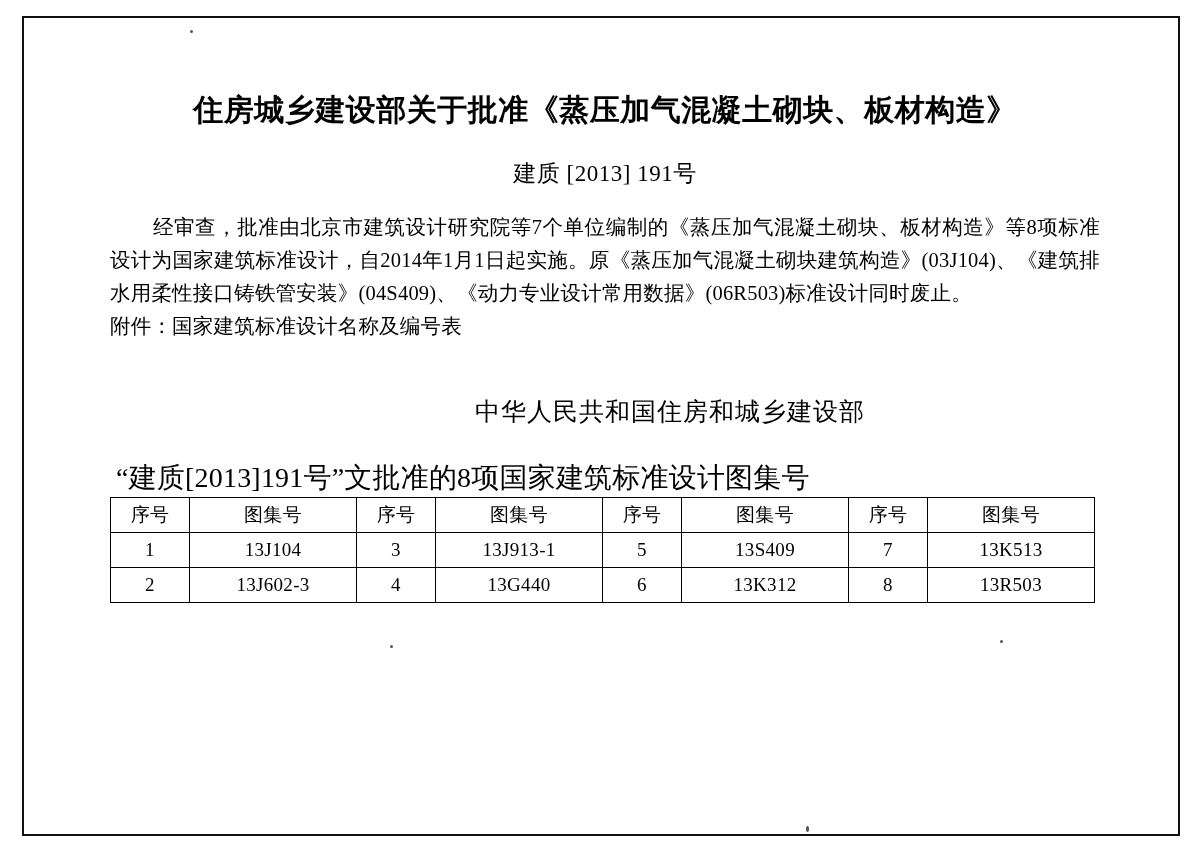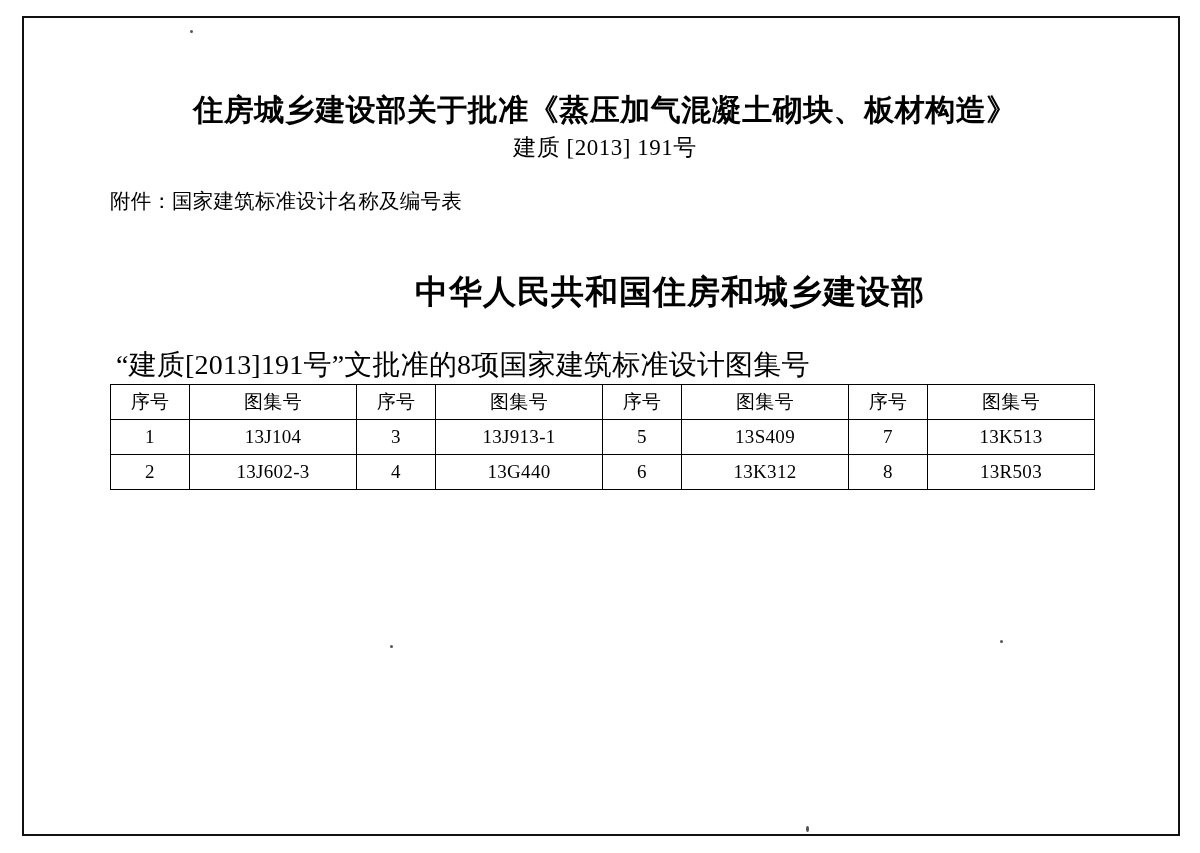--- a/index.html
+++ b/index.html
@@ -45,20 +45,21 @@
     letter-spacing: 0.5px;
     margin: 0;
     padding: 18px 0 0 0;
   }
   .doc-title .line2 {
     display: block;
   }
   .doc-number {
     text-align: center;
     font-size: 23px;
+    margin-top: 26px;
     letter-spacing: 0.5px;
   }
   .body-text {
     font-size: 20.5px;
     line-height: 1.62;
     margin-top: 22px;
     text-align: justify;
     letter-spacing: 0.2px;
   }
   .body-text p {
@@ -69,22 +70,22 @@
   }
   .attach {
     margin-top: 6px;
   }
   .signature {
     margin-top: 52px;
     text-align: center;
     padding-left: 130px;
   }
   .sign-org {
-    font-size: 33px;
-    font-weight: bold;
+    font-size: 25px;
+    font-weight: normal;
     letter-spacing: 1px;
   }
   .sign-date {
     font-size: 20px;
     margin-top: 10px;
     letter-spacing: 1.5px;
   }
   .table-caption {
     margin-top: 31px;
     font-size: 28px;
@@ -129,20 +130,21 @@
 
   <div class="content">
 
     <h1 class="doc-title">
       <span>住房城乡建设部关于批准《蒸压加气混凝土砌块、板材构造》</span>
     </h1>
 
     <div class="doc-number">建质 [2013] 191号</div>
 
     <div class="body-text">
+      <p class="indent">经审查，批准由北京市建筑设计研究院等7个单位编制的《蒸压加气混凝土砌块、板材构造》等8项标准设计为国家建筑标准设计，自2014年1月1日起实施。原《蒸压加气混凝土砌块建筑构造》(03J104)、《建筑排水用柔性接口铸铁管安装》(04S409)、《动力专业设计常用数据》(06R503)标准设计同时废止。</p>
       <p class="attach">附件：国家建筑标准设计名称及编号表</p>
     </div>
 
     <div class="signature">
       <div class="sign-org">中华人民共和国住房和城乡建设部</div>
     </div>
 
     <div class="table-caption">“建质[2013]191号”文批准的8项国家建筑标准设计图集号</div>
 
     <table class="atlas">

